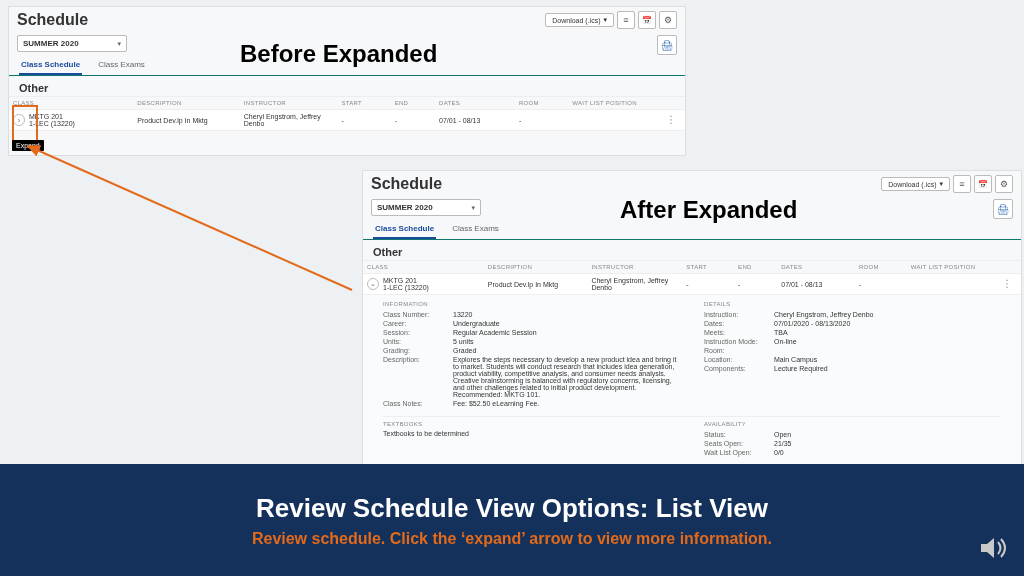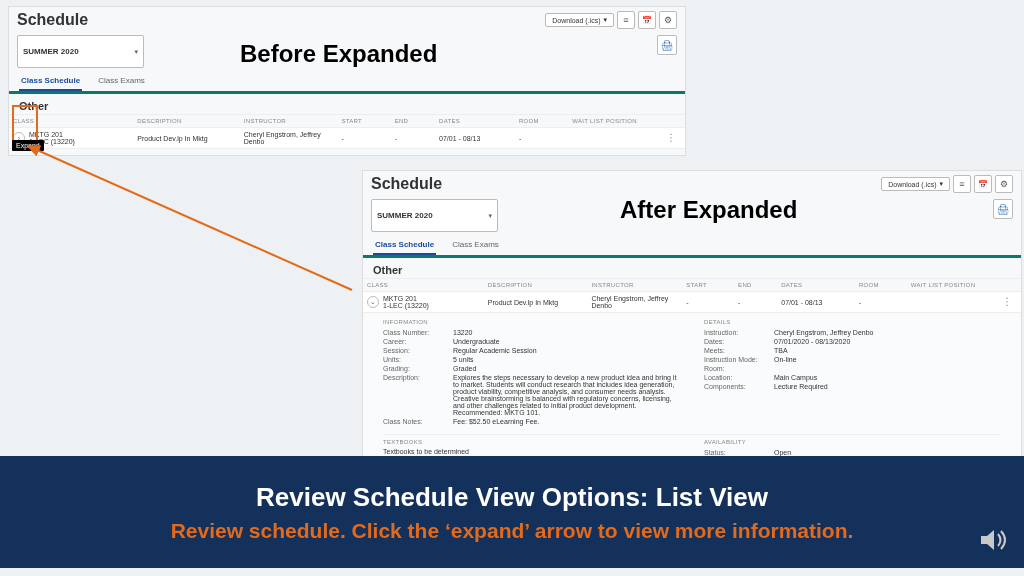--- a/index.html
+++ b/index.html
@@ -27,25 +27,25 @@
   .dl-btn { border:1px solid #bbb; border-radius:2px; padding:2px 6px; font-size:7px; background:#fff; display:flex; align-items:center; gap:3px; cursor:pointer; }
   .icon-btn { width:18px; height:18px; border:1px solid #bbb; border-radius:2px; background:#fff; display:flex; align-items:center; justify-content:center; cursor:pointer; font-size:9px; color:#555; }
   .gear::before { content:"\2699"; }
   .cal::before { content:"\1F4C5"; font-size:8px; }
   .list::before { content:"\2261"; }
   .print-btn { position:absolute; right:8px; width:20px; height:20px; border:1px solid #bbb; border-radius:2px; background:#fff; display:flex; align-items:center; justify-content:center; cursor:pointer; color:#2b6cb0; }
   .print-btn::before { content:"\1F5A8"; font-size:10px; }
   .panel-before .print-btn { top:28px; }
   .panel-after  .print-btn { top:28px; }
 
-  .term-sel { margin:2px 8px 4px; border:1px solid #bbb; border-radius:2px; background:#fff; width:127px; padding:11px 5px; display:flex; justify-content:space-between; align-items:center; cursor:pointer; }
+  .term-sel { margin:2px 8px 4px; border:1px solid #bbb; border-radius:2px; background:#fff; width:110px; padding:3px 5px; display:flex; justify-content:space-between; align-items:center; cursor:pointer; }
   .term-sel .val { font-size:8px; font-weight:bold; }
   .term-sel .chev { font-size:7px; color:#666; }
 
-  .tabs { display:flex; gap:14px; padding:0 10px; border-bottom:3px solid #0f766e; }
+  .tabs { display:flex; gap:14px; padding:0 10px; border-bottom:1px solid #0f766e; }
   .tab { padding:4px 2px; font-size:8px; color:#666; cursor:pointer; }
   .tab.active { color:#1a4a9c; border-bottom:2px solid #1a4a9c; font-weight:bold; }
 
   .group-title { padding:6px 10px 2px; font-size:11px; font-weight:bold; }
   .thead, .trow { display:grid; grid-template-columns: 1.4fr 1.2fr 1.1fr .6fr .5fr .9fr .6fr 1fr 20px; align-items:center; padding:3px 4px; font-size:7px; }
   .thead { text-transform:uppercase; color:#888; font-size:6px; letter-spacing:.3px; border-top:1px solid #eee; border-bottom:1px solid #eee; }
   .trow { background:#fff; border-bottom:1px solid #eee; }
   .class-cell { display:flex; align-items:center; gap:4px; }
   .exp-icon { width:12px; height:12px; border:1px solid #bbb; border-radius:50%; display:flex; align-items:center; justify-content:center; font-size:7px; color:#666; cursor:pointer; }
   .kebab { text-align:center; color:#888; cursor:pointer; font-size:10px; line-height:0.6; }
@@ -61,23 +61,23 @@
 
   .callout { position:absolute; font-family:"Arial Black",Arial,sans-serif; font-weight:900; color:#000; font-size:24px; }
   .callout-before { left:240px; top:40px; }
   .callout-after  { left:620px; top:196px; }
 
   .highlight-box { position:absolute; border:2px solid #e36a1a; width:26px; height:38px; left:12px; top:105px; }
   .expand-tip { position:absolute; left:12px; top:140px; background:#000; color:#fff; font-size:7px; padding:2px 4px; border-radius:1px; }
 
   .arrow-svg { position:absolute; left:12px; top:140px; width:360px; height:160px; pointer-events:none; }
 
-  .footer-banner { position:absolute; left:0; bottom:8px; width:1024px; height:112px; background:#14315b; display:flex; flex-direction:column; align-items:center; justify-content:center; gap:6px; }
+  .footer-banner { position:absolute; left:0; bottom:0; width:1024px; height:112px; background:#14315b; display:flex; flex-direction:column; align-items:center; justify-content:center; gap:6px; }
   .banner-title { color:#fff; font-size:26px; font-weight:900; font-family:"Arial Black",Arial,sans-serif; }
-  .banner-sub { color:#e36a1a; font-size:21px; font-weight:900; font-family:"Arial Black",Arial,sans-serif;text-align:center; }
+  .banner-sub { color:#e36a1a; font-size:16px; font-weight:900; font-family:"Arial Black",Arial,sans-serif;text-align:center; }
   .speaker-icon { position:absolute; right:14px; bottom:12px; color:#c8c8c8; }
 </style>
 </head>
 <body>
 
 <div class="panel panel-before">
   <div class="hdr">
     <div class="hdr-title">Schedule</div>
     <div class="hdr-right">
       <div class="dl-btn">

